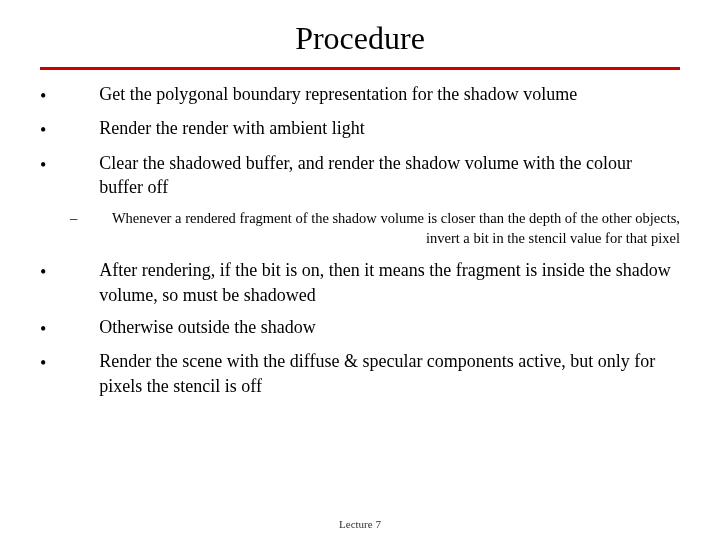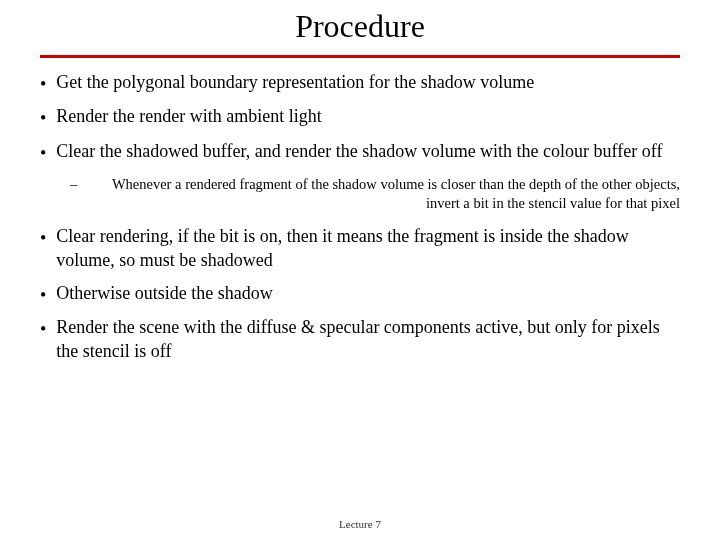--- a/index.html
+++ b/index.html
@@ -12,21 +12,21 @@
       width: 720px;
       height: 540px;
       background: #ffffff;
       font-family: 'Times New Roman', Times, serif;
       overflow: hidden;
     }
 
     .slide {
       width: 720px;
       height: 540px;
-      padding: 8px 40px 20px 40px;
+      padding: 20px 40px 20px 40px;
       position: relative;
       display: flex;
       flex-direction: column;
     }
 
     .title {
       text-align: center;
       font-size: 32px;
       font-weight: normal;
       margin-bottom: 10px;
@@ -58,20 +58,21 @@
     }
 
     .bullet-dot {
       flex-shrink: 0;
       margin-top: 2px;
       font-size: 18px;
     }
 
     .bullet-text {
       flex: 1;
+      margin-left: 43px;
     }
 
     .sub-item {
       display: flex;
       align-items: flex-start;
       gap: 8px;
       font-size: 14.5px;
       line-height: 1.35;
       color: #000000;
       margin-left: 30px;
@@ -122,21 +123,21 @@
       <span class="bullet-text">Clear the shadowed buffer, and render the shadow volume with the colour buffer off</span>
     </div>
 
     <div class="sub-item">
       <span class="sub-dash">–</span>
       <span class="sub-text">Whenever a rendered fragment of the shadow volume is closer than the depth of the other objects, invert a bit in the stencil value for that pixel</span>
     </div>
 
     <div class="bullet-item">
       <span class="bullet-dot">•</span>
-      <span class="bullet-text">Clear rendering, if the bit is on, then it means the fragment is inside the shadow volume, so must be shadowed</span>
+      <span class="bullet-text">After rendering, if the bit is on, then it means the fragment is inside the shadow volume, so must be shadowed</span>
     </div>
 
     <div class="bullet-item">
       <span class="bullet-dot">•</span>
       <span class="bullet-text">Otherwise outside the shadow</span>
     </div>
 
     <div class="bullet-item">
       <span class="bullet-dot">•</span>
       <span class="bullet-text">Render the scene with the diffuse &amp; specular components active, but only for pixels the stencil is off</span>

